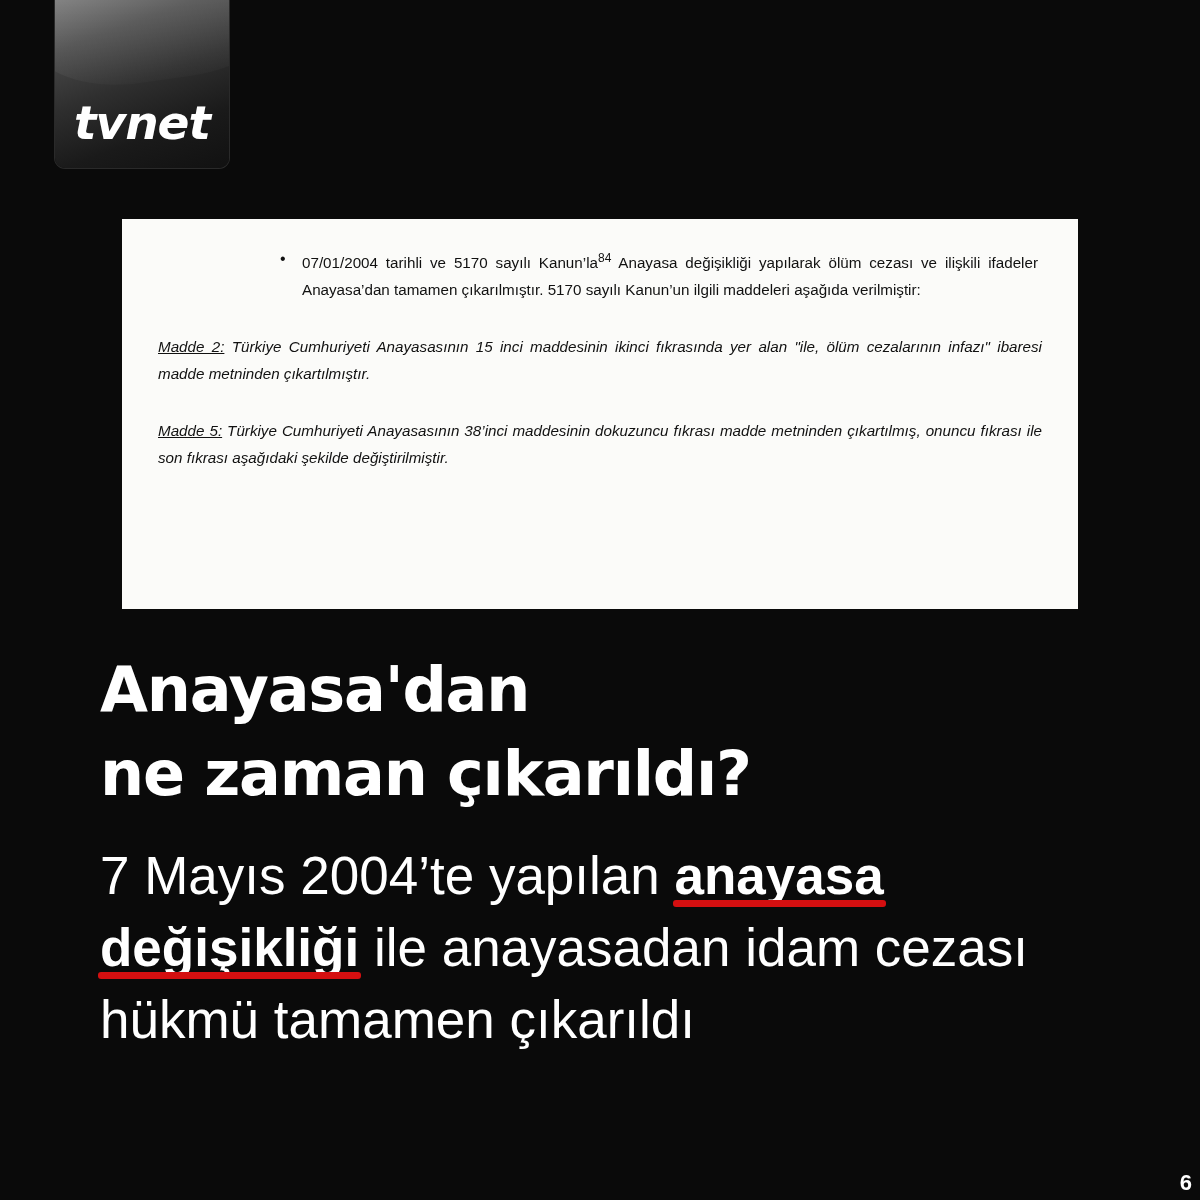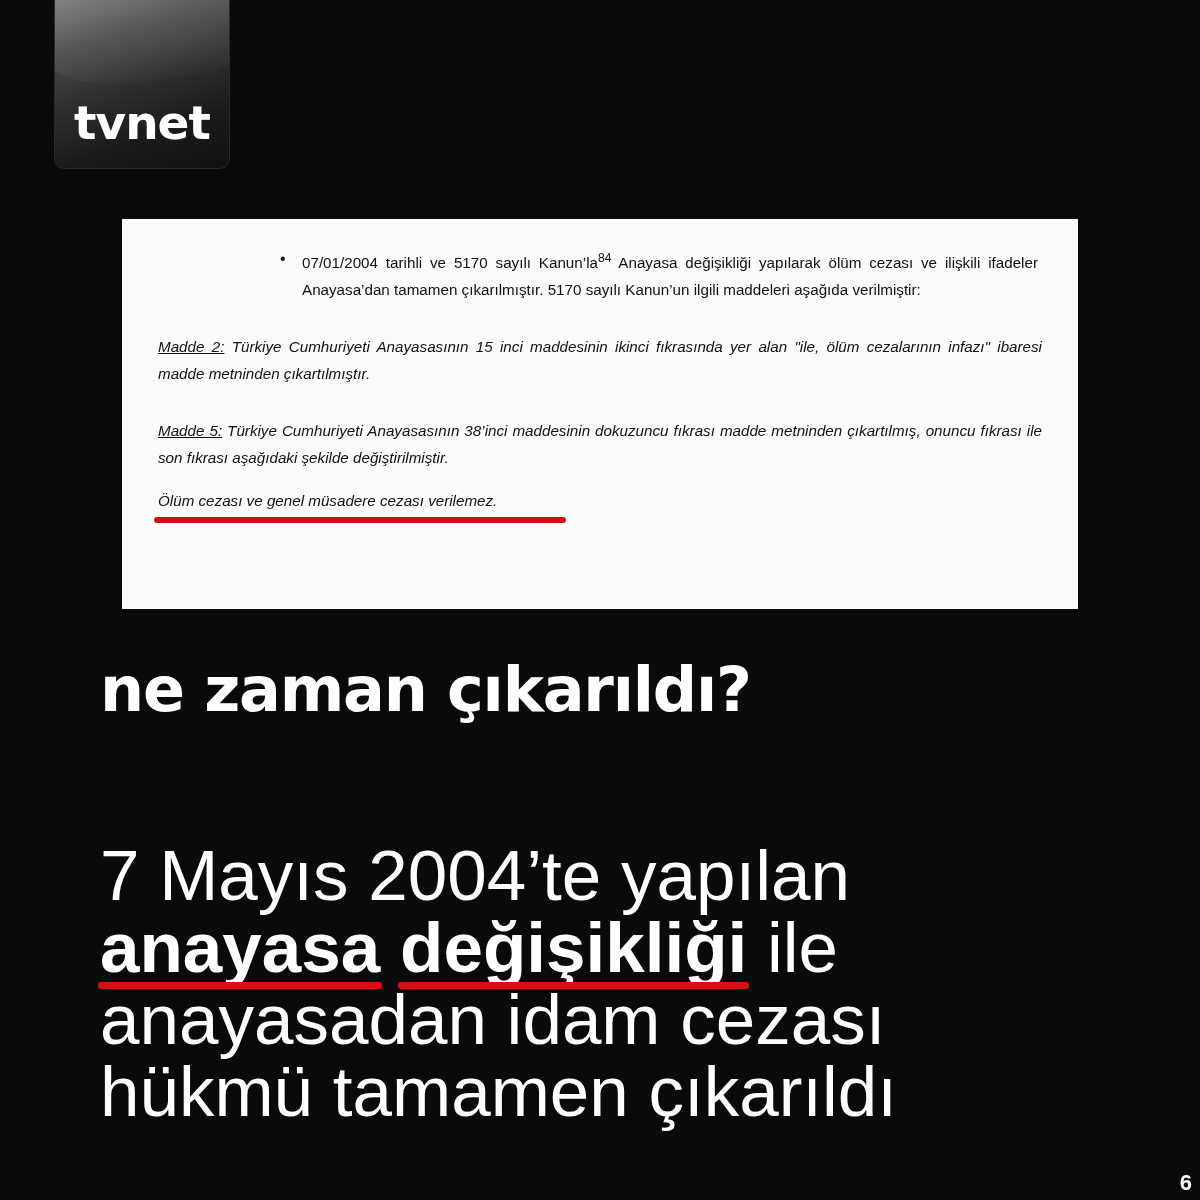--- a/index.html
+++ b/index.html
@@ -43,20 +43,21 @@
     position: absolute;
     left: 0;
     right: 0;
     bottom: 18px;
     text-align: center;
     color: #ffffff;
     font-size: 47px;
     font-weight: bold;
     letter-spacing: -1px;
     font-family: "DejaVu Sans", sans-serif;
+    font-style: italic;
   }
 
   
   .doc-card {
     position: absolute;
     left: 122px;
     top: 219px;
     width: 956px;
     height: 390px;
     background: #fbfbf9;
@@ -134,21 +135,21 @@
     font-family: "DejaVu Sans", sans-serif;
   }
 
   
   .body-copy {
     position: absolute;
     left: 100px;
     top: 840px;
     width: 1010px;
     color: #fff;
-    font-size: 71px;
+    font-size: 53px;
     line-height: 72px;
     font-family: "Liberation Sans", sans-serif;
   }
   .hl {
     position: relative;
     font-weight: bold;
     white-space: nowrap;
   }
   .hl::after {
     content: "";
@@ -191,27 +192,24 @@
 
   <div class="doc-para">
     <span class="madde">Madde 2:</span><span> Türkiye Cumhuriyeti Anayasasının 15 inci maddesinin ikinci fıkrasında yer alan "ile, ölüm cezalarının infazı" ibaresi madde metninden çıkartılmıştır.</span>
   </div>
 
 
   <div class="doc-para">
     <span class="madde">Madde 5:</span><span> Türkiye Cumhuriyeti Anayasasının 38’inci maddesinin dokuzuncu fıkrası madde metninden çıkartılmış, onuncu fıkrası ile son fıkrası aşağıdaki şekilde değiştirilmiştir.</span>
   </div>
 
-  <div class="doc-final">
-    <span>Ölüm cezası ve genel müsadere cezası verilemez.</span>
-    <span class="red-underline-doc"></span>
-  </div>
 </div>
 
 <div class="headline">
+  <div>Anayasa'dan</div>
   <div>ne zaman çıkarıldı?</div>
 </div>
 
 <div class="body-copy">
   <span>7 Mayıs 2004’te yapılan </span><span class="hl">anayasa</span><span> </span><span class="hl">değişikliği</span><span> ile anayasadan idam cezası hükmü tamamen çıkarıldı</span>
 </div>
 
 <div class="page-num">6</div>
 
 </body></html>

